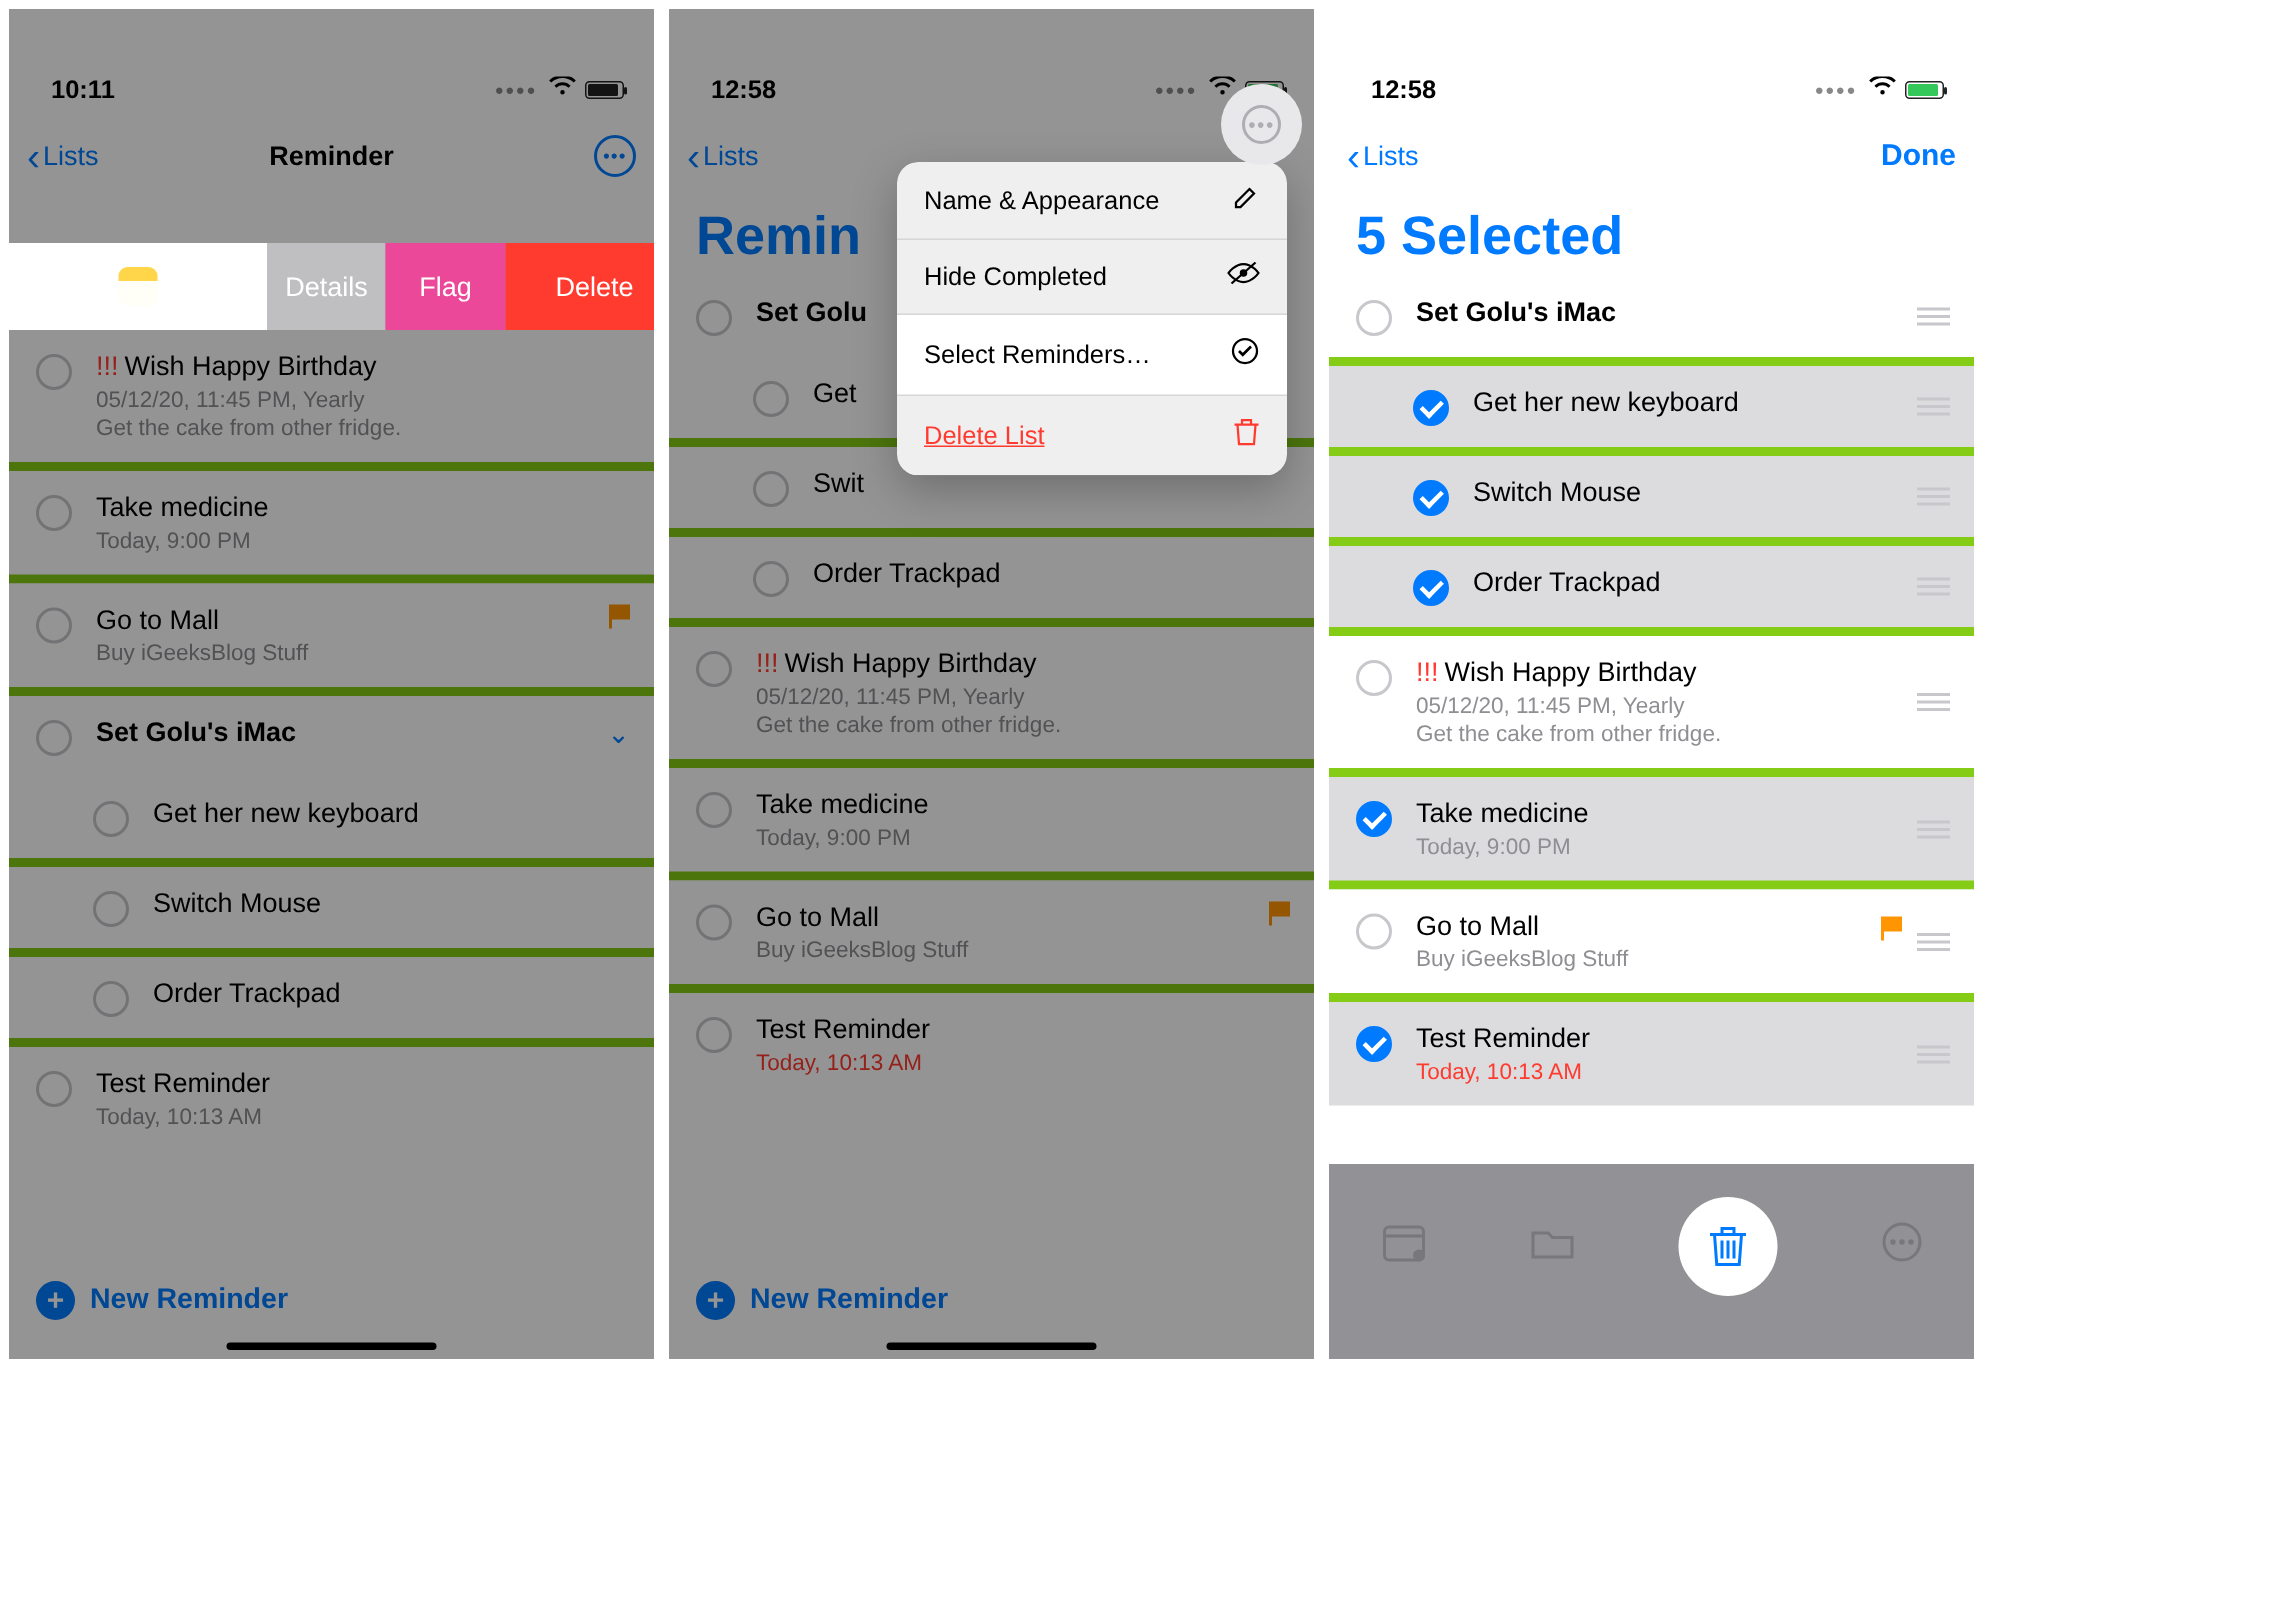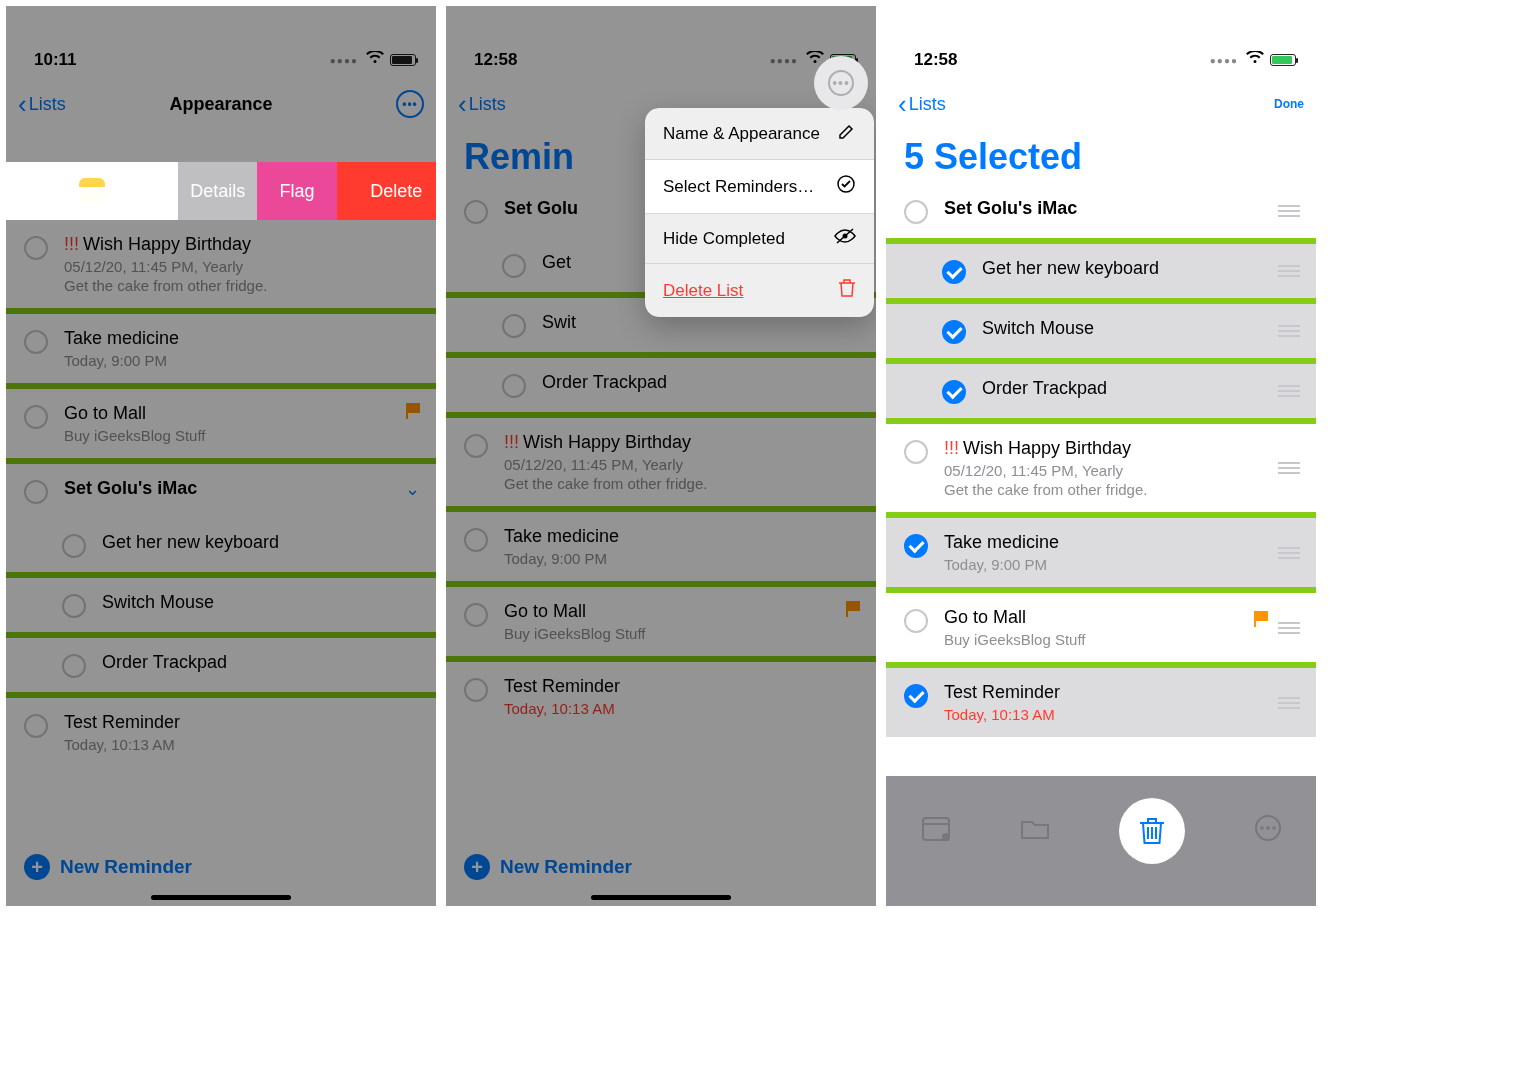--- a/index.html
+++ b/index.html
@@ -66,21 +66,21 @@
   .nav .title-center {
     position: absolute; left: 0; right: 0; text-align: center;
     font-size: 18px; font-weight: 600;
   }
   .nav .more-btn {
     margin-left: auto;
     width: 28px; height: 28px; border: 2px solid #007aff; border-radius: 50%;
     display: flex; align-items: center; justify-content: center; color: #007aff;
     font-weight: bold;
   }
-  .nav .done { margin-left:auto; color:#007aff; font-size:12px; font-weight:600;}
+  .nav .done { margin-left:auto; color:#007aff; font-size:20px; font-weight:600;}
   .big-title {
     font-size: 36px; font-weight: 700; color: #007aff;
     padding: 10px 18px 6px;
   }
   .list { }
   .row {
     display: flex; align-items: flex-start;
     padding: 14px 16px 14px 18px;
     border-bottom: 6px solid #84cc16;
     position: relative;
@@ -143,22 +143,22 @@
     color: #fff; display: flex; align-items: center; justify-content: center;
     font-size: 20px; font-weight: 700; margin-right: 10px;
   }
   .footer .label { color: #007aff; font-size: 19px; font-weight: 600; }
   .home-ind {
     position: absolute; bottom: 6px; left: 50%; transform: translateX(-50%);
     width: 140px; height: 5px; background: #000; border-radius: 3px;
   }
   
   .popover {
-    position: absolute; z-index: 100; right: 2px; top: 102px;
-    width: 229px; background: #404040; border-radius: 14px; overflow: hidden;
+    position: absolute; z-index: 100; right: 18px; top: 102px;
+    width: 260px; background: #404040; border-radius: 14px; overflow: hidden;
     box-shadow: 0 10px 30px rgba(0,0,0,.25);
   }
   .popover .item {
     display: flex; align-items: center; justify-content: space-between;
     padding: 14px 18px; font-size: 17px; border-bottom: 1px solid #d6d6d8;
     background: #efefef;
   }
   .popover .item.hl { background: #fff; }
   .popover .item:last-child { border-bottom: none; text-decoration: underline; }
   .popover .item.del { color: #ff3b30; }
@@ -201,21 +201,21 @@
       <span class="battery">
           <span class="fill" style="width:20px"></span>
         </span>
     </span>
   </div>
   <div class="nav">
     <span class="back">
       <span class="chev">‹</span>
       <span>Lists</span>
     </span>
-    <span class="title-center">Appearance</span>
+    <span class="title-center">Reminder</span>
     <span class="more-btn">
       <span style="font-size:12px;letter-spacing:1px">•••</span>
     </span>
   </div>
 
   <div class="swipe-bar">
     <div class="blank">
       <span class="notes-ico"></span>
     </div>
     <div class="btn details">
@@ -386,36 +386,36 @@
 
   <div class="popover">
     <div class="item">
       <span>Name &amp; Appearance</span>
       <span>
         <svg width="18" height="18" viewBox="0 0 18 18">
             <path d="M2 13l9-9 3 3-9 9H2v-3z" fill="none" stroke="#000" stroke-width="1.5"></path>
           </svg>
       </span>
     </div>
-    <div class="item hl">
-      <span>Select Reminders…</span>
-      <span>
-        <svg width="20" height="20" viewBox="0 0 20 20">
-            <circle cx="10" cy="10" r="8" fill="none" stroke="#000" stroke-width="1.5"></circle>
-            <path d="M6 10l2.5 2.5L14 7" fill="none" stroke="#000" stroke-width="1.8"></path>
-          </svg>
-      </span>
-    </div>
     <div class="item">
       <span>Hide Completed</span>
       <span>
         <svg width="22" height="16" viewBox="0 0 22 16">
             <path d="M1 8s4-6 10-6 10 6 10 6-4 6-10 6S1 8 1 8z" fill="none" stroke="#000" stroke-width="1.5"></path>
             <circle cx="11" cy="8" r="2.5" fill="#000"></circle>
             <line x1="3" y1="15" x2="19" y2="1" stroke="#000" stroke-width="1.5"></line>
+          </svg>
+      </span>
+    </div>
+    <div class="item hl">
+      <span>Select Reminders…</span>
+      <span>
+        <svg width="20" height="20" viewBox="0 0 20 20">
+            <circle cx="10" cy="10" r="8" fill="none" stroke="#000" stroke-width="1.5"></circle>
+            <path d="M6 10l2.5 2.5L14 7" fill="none" stroke="#000" stroke-width="1.8"></path>
           </svg>
       </span>
     </div>
     <div class="item del">
       <span>Delete List</span>
       <span>
         <svg width="18" height="20" viewBox="0 0 18 20">
             <path d="M3 5h12l-1 13H4L3 5zm3-3h6v3H6V2zM1 5h16" fill="none" stroke="#ff3b30" stroke-width="1.5"></path>
           </svg>
       </span>

